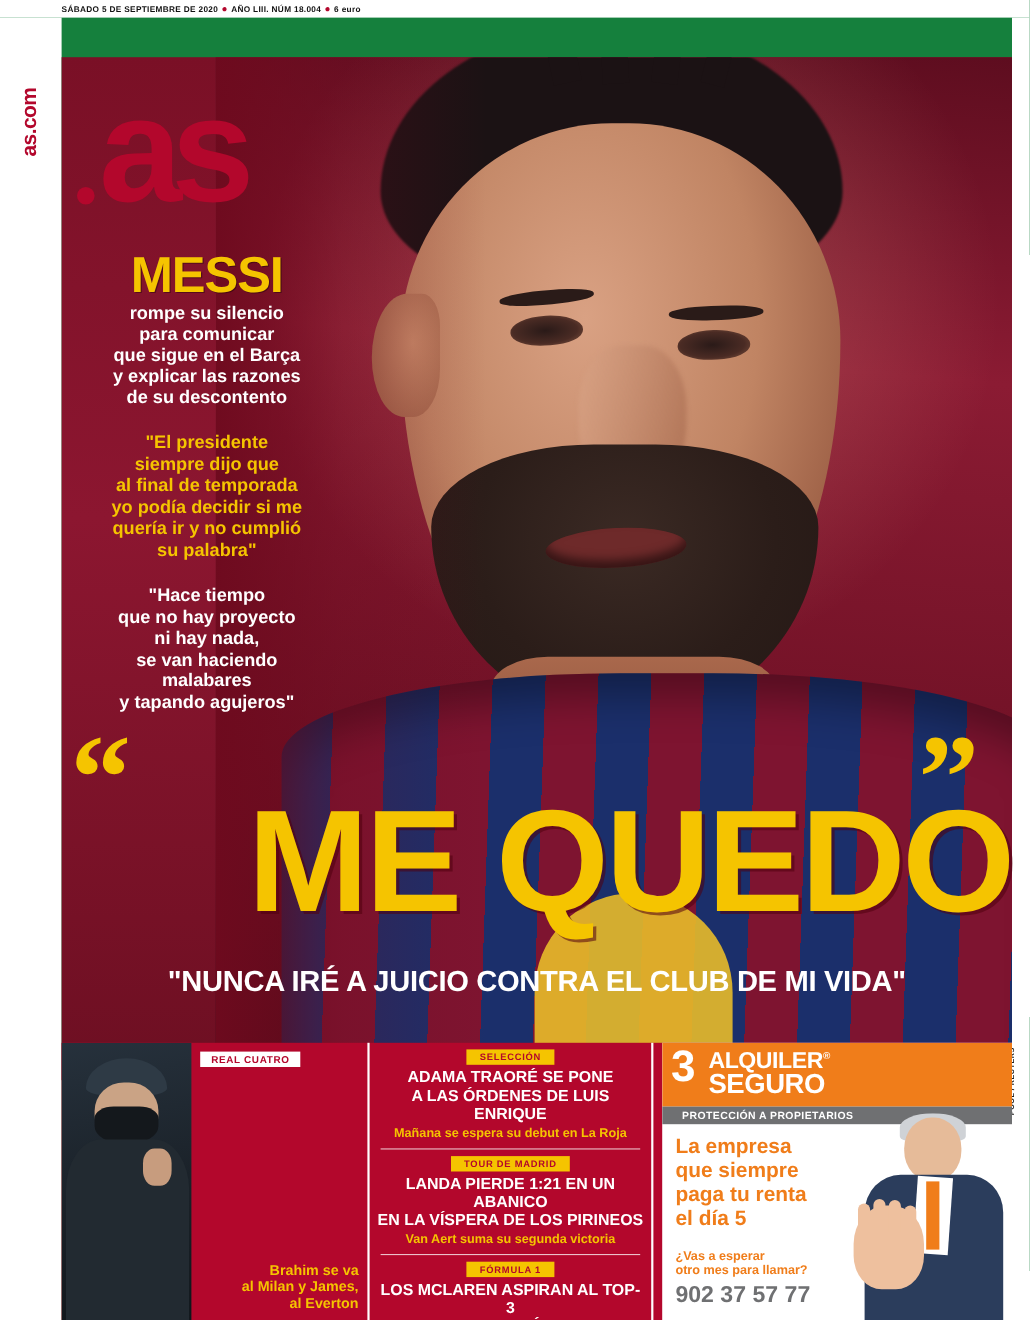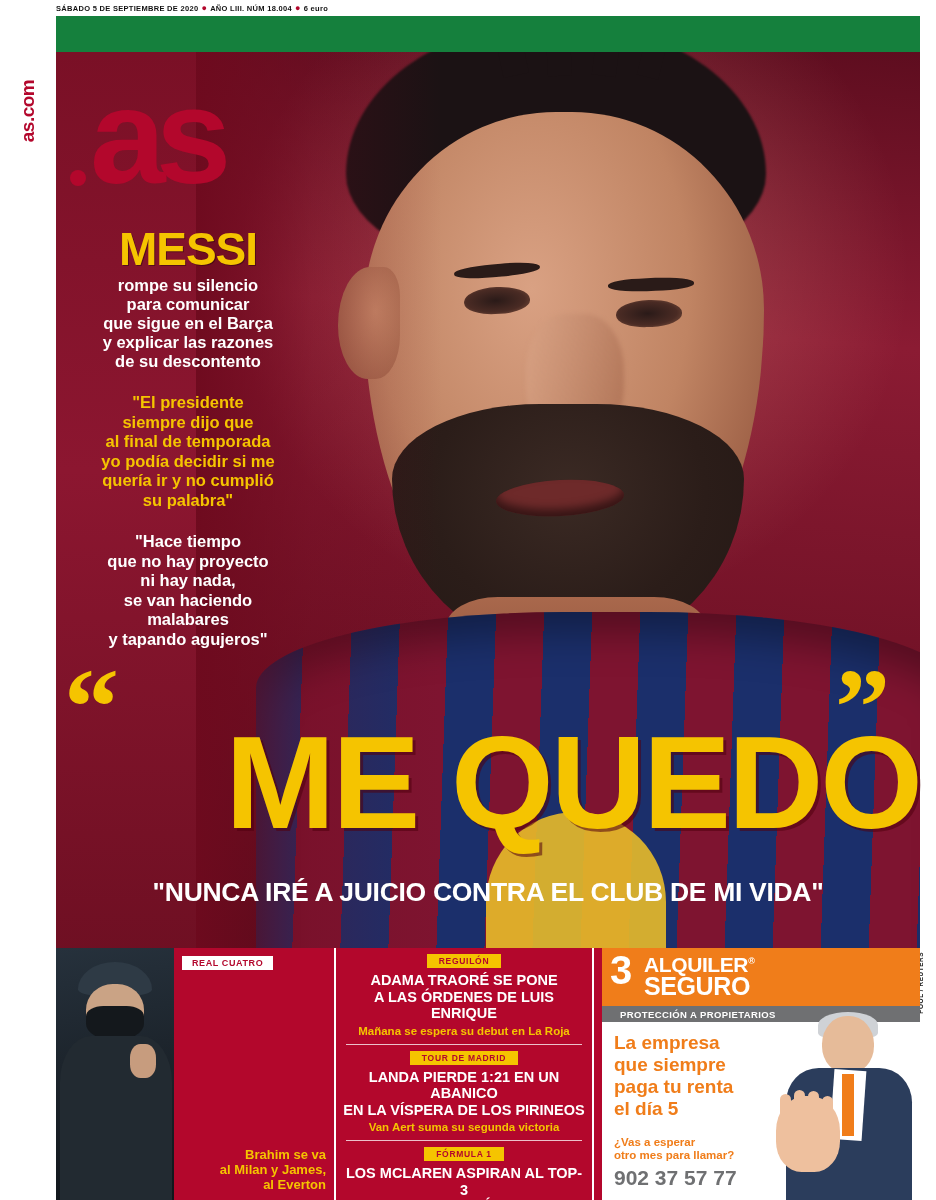--- a/index.html
+++ b/index.html
@@ -442,21 +442,21 @@
       </div>
       <div class="bl-badge">REAL CUATRO</div>
       <div class="bl-sub" style="white-space:pre-line;">Brahim se va
 al Milan y James,
 al Everton</div>
     </div>
 
     <div class="bm">
 
       <div class="brief">
-        <div class="brief-tag">REGUILÓN</div>
+        <div class="brief-tag">SELECCIÓN</div>
         <div class="brief-title" style="white-space:pre-line;">ADAMA TRAORÉ SE PONE
 A LAS ÓRDENES DE LUIS ENRIQUE</div>
         <div class="brief-kicker">Mañana se espera su debut en La Roja</div>
       </div>
       <div class="brief-rule"></div>
 
       <div class="brief">
         <div class="brief-tag">TOUR DE MADRID</div>
         <div class="brief-title" style="white-space:pre-line;">LANDA PIERDE 1:21 EN UN ABANICO
 EN LA VÍSPERA DE LOS PIRINEOS</div>

